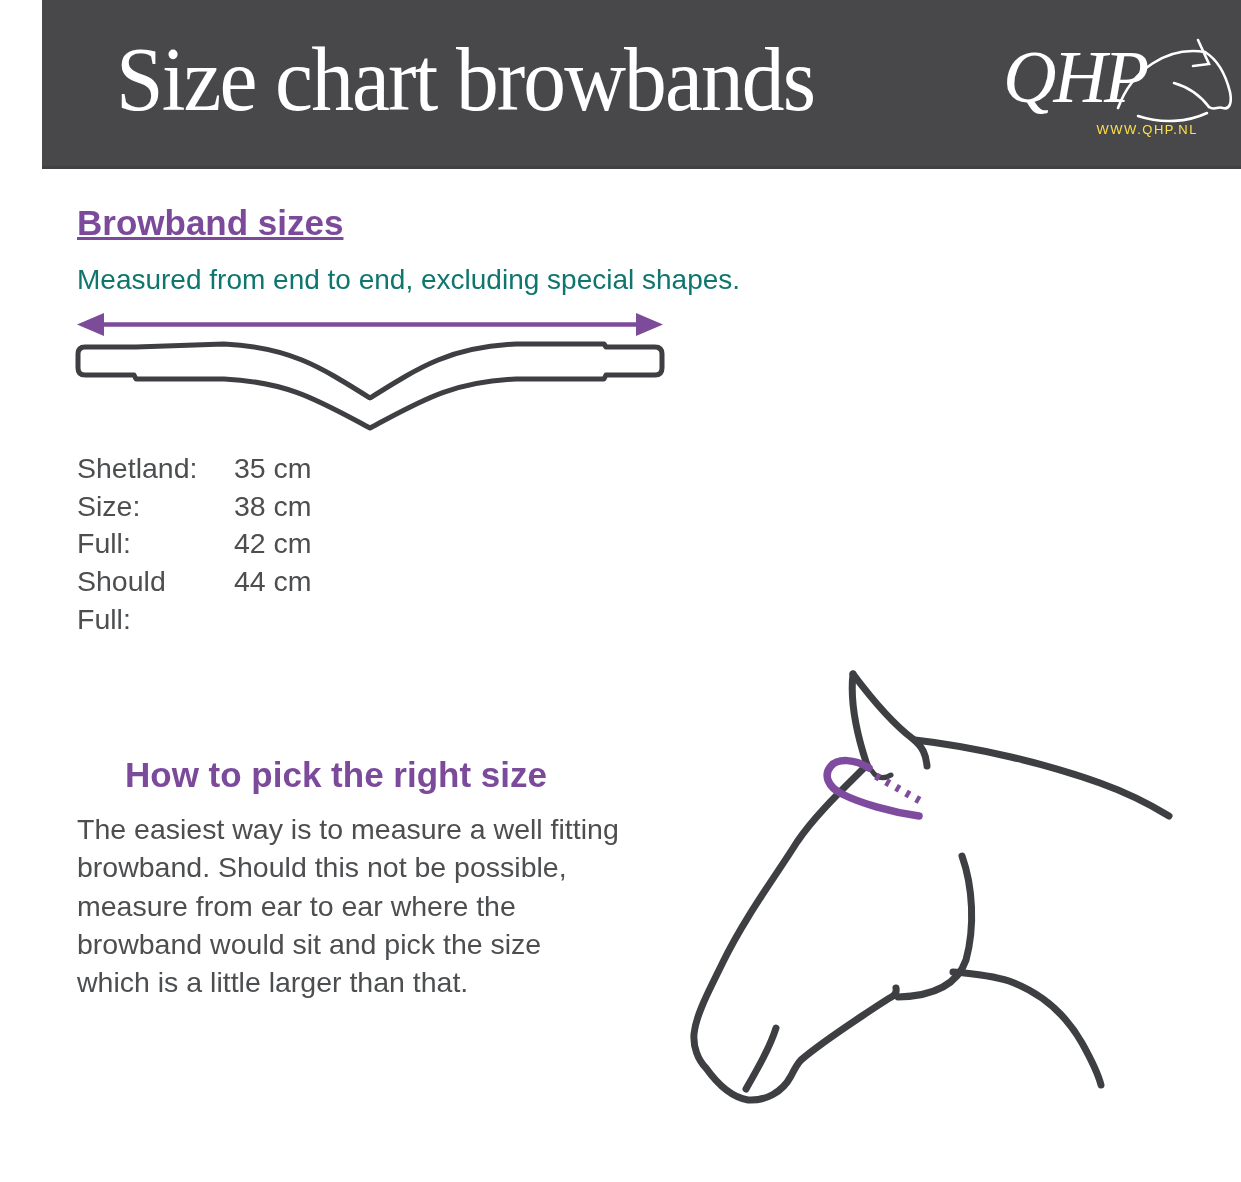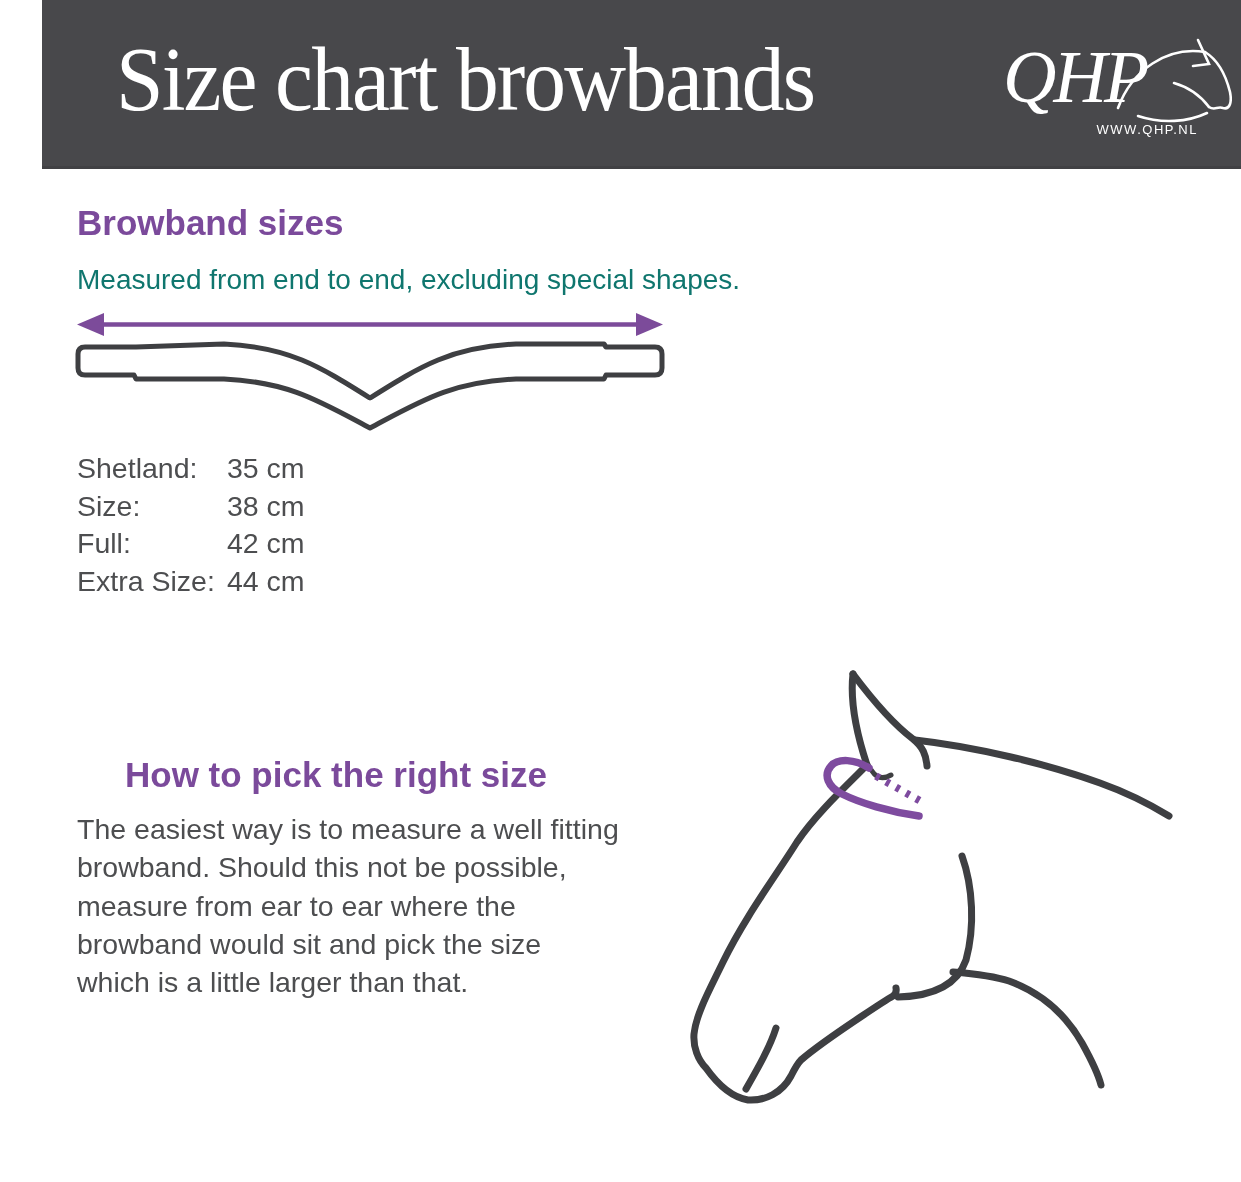--- a/index.html
+++ b/index.html
@@ -10,30 +10,30 @@
   .header{position:absolute;left:0;top:0;width:1241px;height:166px;background:#48484b;
           border-bottom:3px solid #414144;margin-left:42px;}
   .header-title{position:absolute;left:74px;top:30px;font-family:"Liberation Serif", serif;
           font-weight:400;font-size:90px;line-height:100px;color:#ffffff;letter-spacing:-2px;
           transform:scaleX(0.95);transform-origin:left center;white-space:nowrap;}
   .logo{position:absolute;left:938px;top:34px;width:260px;height:110px;color:#ffffff;}
   .logo-text{position:absolute;left:23px;top:6px;font-family:"Liberation Serif", serif;
           font-style:italic;font-weight:400;font-size:74px;line-height:74px;letter-spacing:-3px;}
   .logo-horse{position:absolute;left:132px;top:-2px;}
   .logo-url{position:absolute;right:42px;top:88px;font-size:13px;letter-spacing:1.5px;
-          color:#ffffff;white-space:nowrap;}
+          color:#fde047;white-space:nowrap;}
 
   
   .h2{position:absolute;left:77px;font-weight:700;font-size:35px;color:#7b4a9b;white-space:nowrap;}
-  .h2.browband{top:203px;}
+  .h2.browband{top:203px;text-decoration:underline;}
   .subtitle{position:absolute;left:77px;top:264px;font-size:28px;color:#0f766e;white-space:nowrap;}
   .browband-svg{position:absolute;left:74px;top:310px;}
 
   .size-table{position:absolute;left:77px;top:450px;font-size:28.5px;line-height:37.7px;}
-  .size-row{display:flex;}
+  .size-row{display:flex;gap:7px;}
   .size-label{display:inline-block;width:150px;}
   .size-value{display:inline-block;}
 
   
   .h2.howto{top:755px;margin-left:48px;}
   .paragraph{position:absolute;left:77px;top:810px;width:660px;font-size:28.5px;
           line-height:38.3px;white-space:pre-line;}
 
   
   .horse-svg{position:absolute;left:685px;top:652px;}
@@ -85,21 +85,21 @@
     </div>
     <div class="size-row">
       <span class="size-label">Size:</span>
       <span class="size-value">38 cm</span>
     </div>
     <div class="size-row">
       <span class="size-label">Full:</span>
       <span class="size-value">42 cm</span>
     </div>
     <div class="size-row">
-      <span class="size-label">Extra Size:</span>
+      <span class="size-label">Should Full:</span>
       <span class="size-value">44 cm</span>
     </div>
   </div>
 
   <div class="h2 howto">How to pick the right size</div>
   <div class="paragraph">The easiest way is to measure a well fitting
 browband. Should this not be possible,
 measure from ear to ear where the
 browband would sit and pick the size
 which is a little larger than that.</div>

